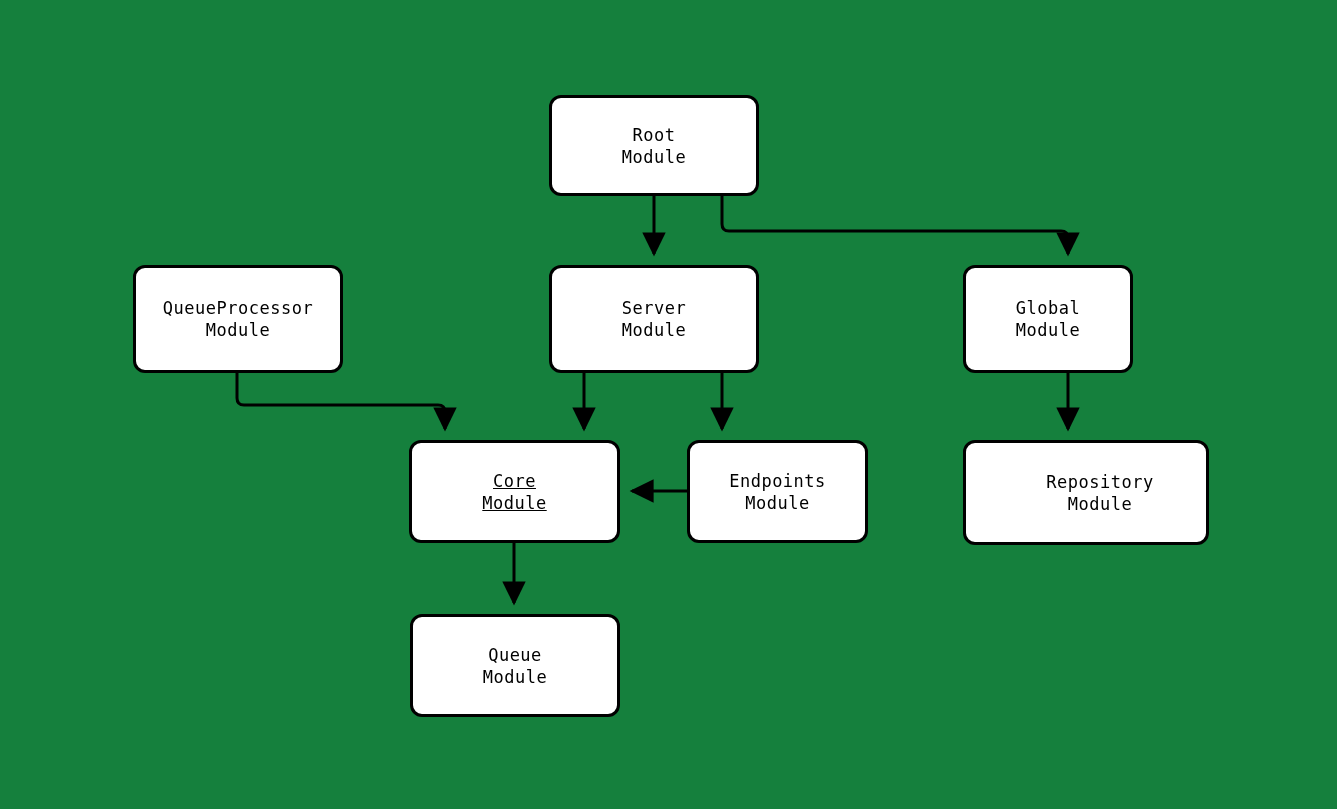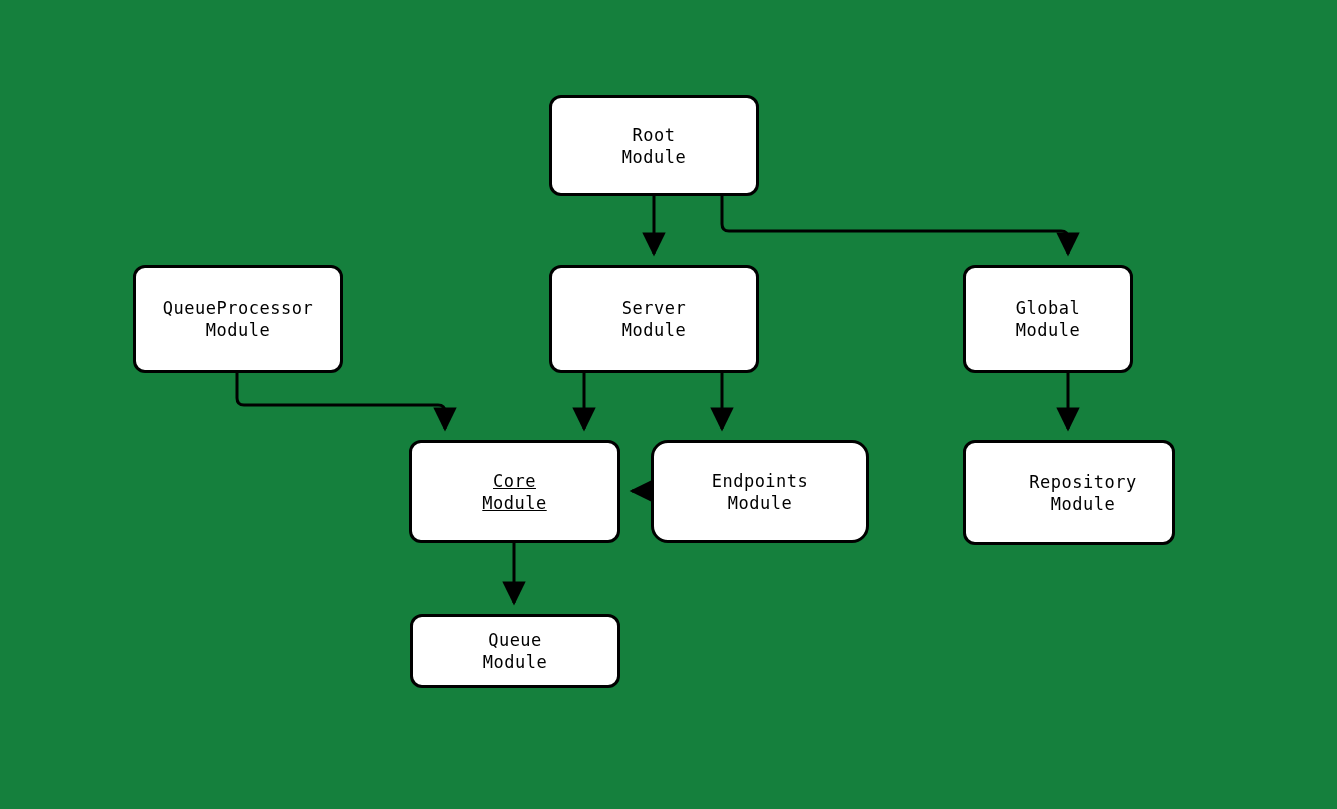--- a/index.html
+++ b/index.html
@@ -97,28 +97,28 @@
   <div class="node" style="left:963px; top:265px; width:170px; height:108px;">
     <span class="node-line">Global</span>
     <span class="node-line">Module</span>
   </div>
 
   <div class="node" style="left:409px; top:440px; width:211px; height:103px;text-decoration:underline;">
     <span class="node-line">Core</span>
     <span class="node-line">Module</span>
   </div>
 
-  <div class="node" style="left:651px; top:440px; width:218px; height:103px;border-radius:17px;">
+  <div class="node" style="left:687px; top:440px; width:181px; height:103px;">
     <span class="node-line">Endpoints</span>
     <span class="node-line">Module</span>
   </div>
 
-  <div class="node" style="left:963px; top:440px; width:212px; height:105px;padding-left:28px;">
+  <div class="node" style="left:963px; top:440px; width:246px; height:105px;padding-left:28px;">
     <span class="node-line">Repository</span>
     <span class="node-line">Module</span>
   </div>
 
-  <div class="node" style="left:410px; top:614px; width:210px; height:74px;text-align:center;">
+  <div class="node" style="left:410px; top:614px; width:210px; height:103px;text-align:center;">
     <span class="node-line">Queue</span>
     <span class="node-line">Module</span>
   </div>
 
 </div>
 
 </body></html>

